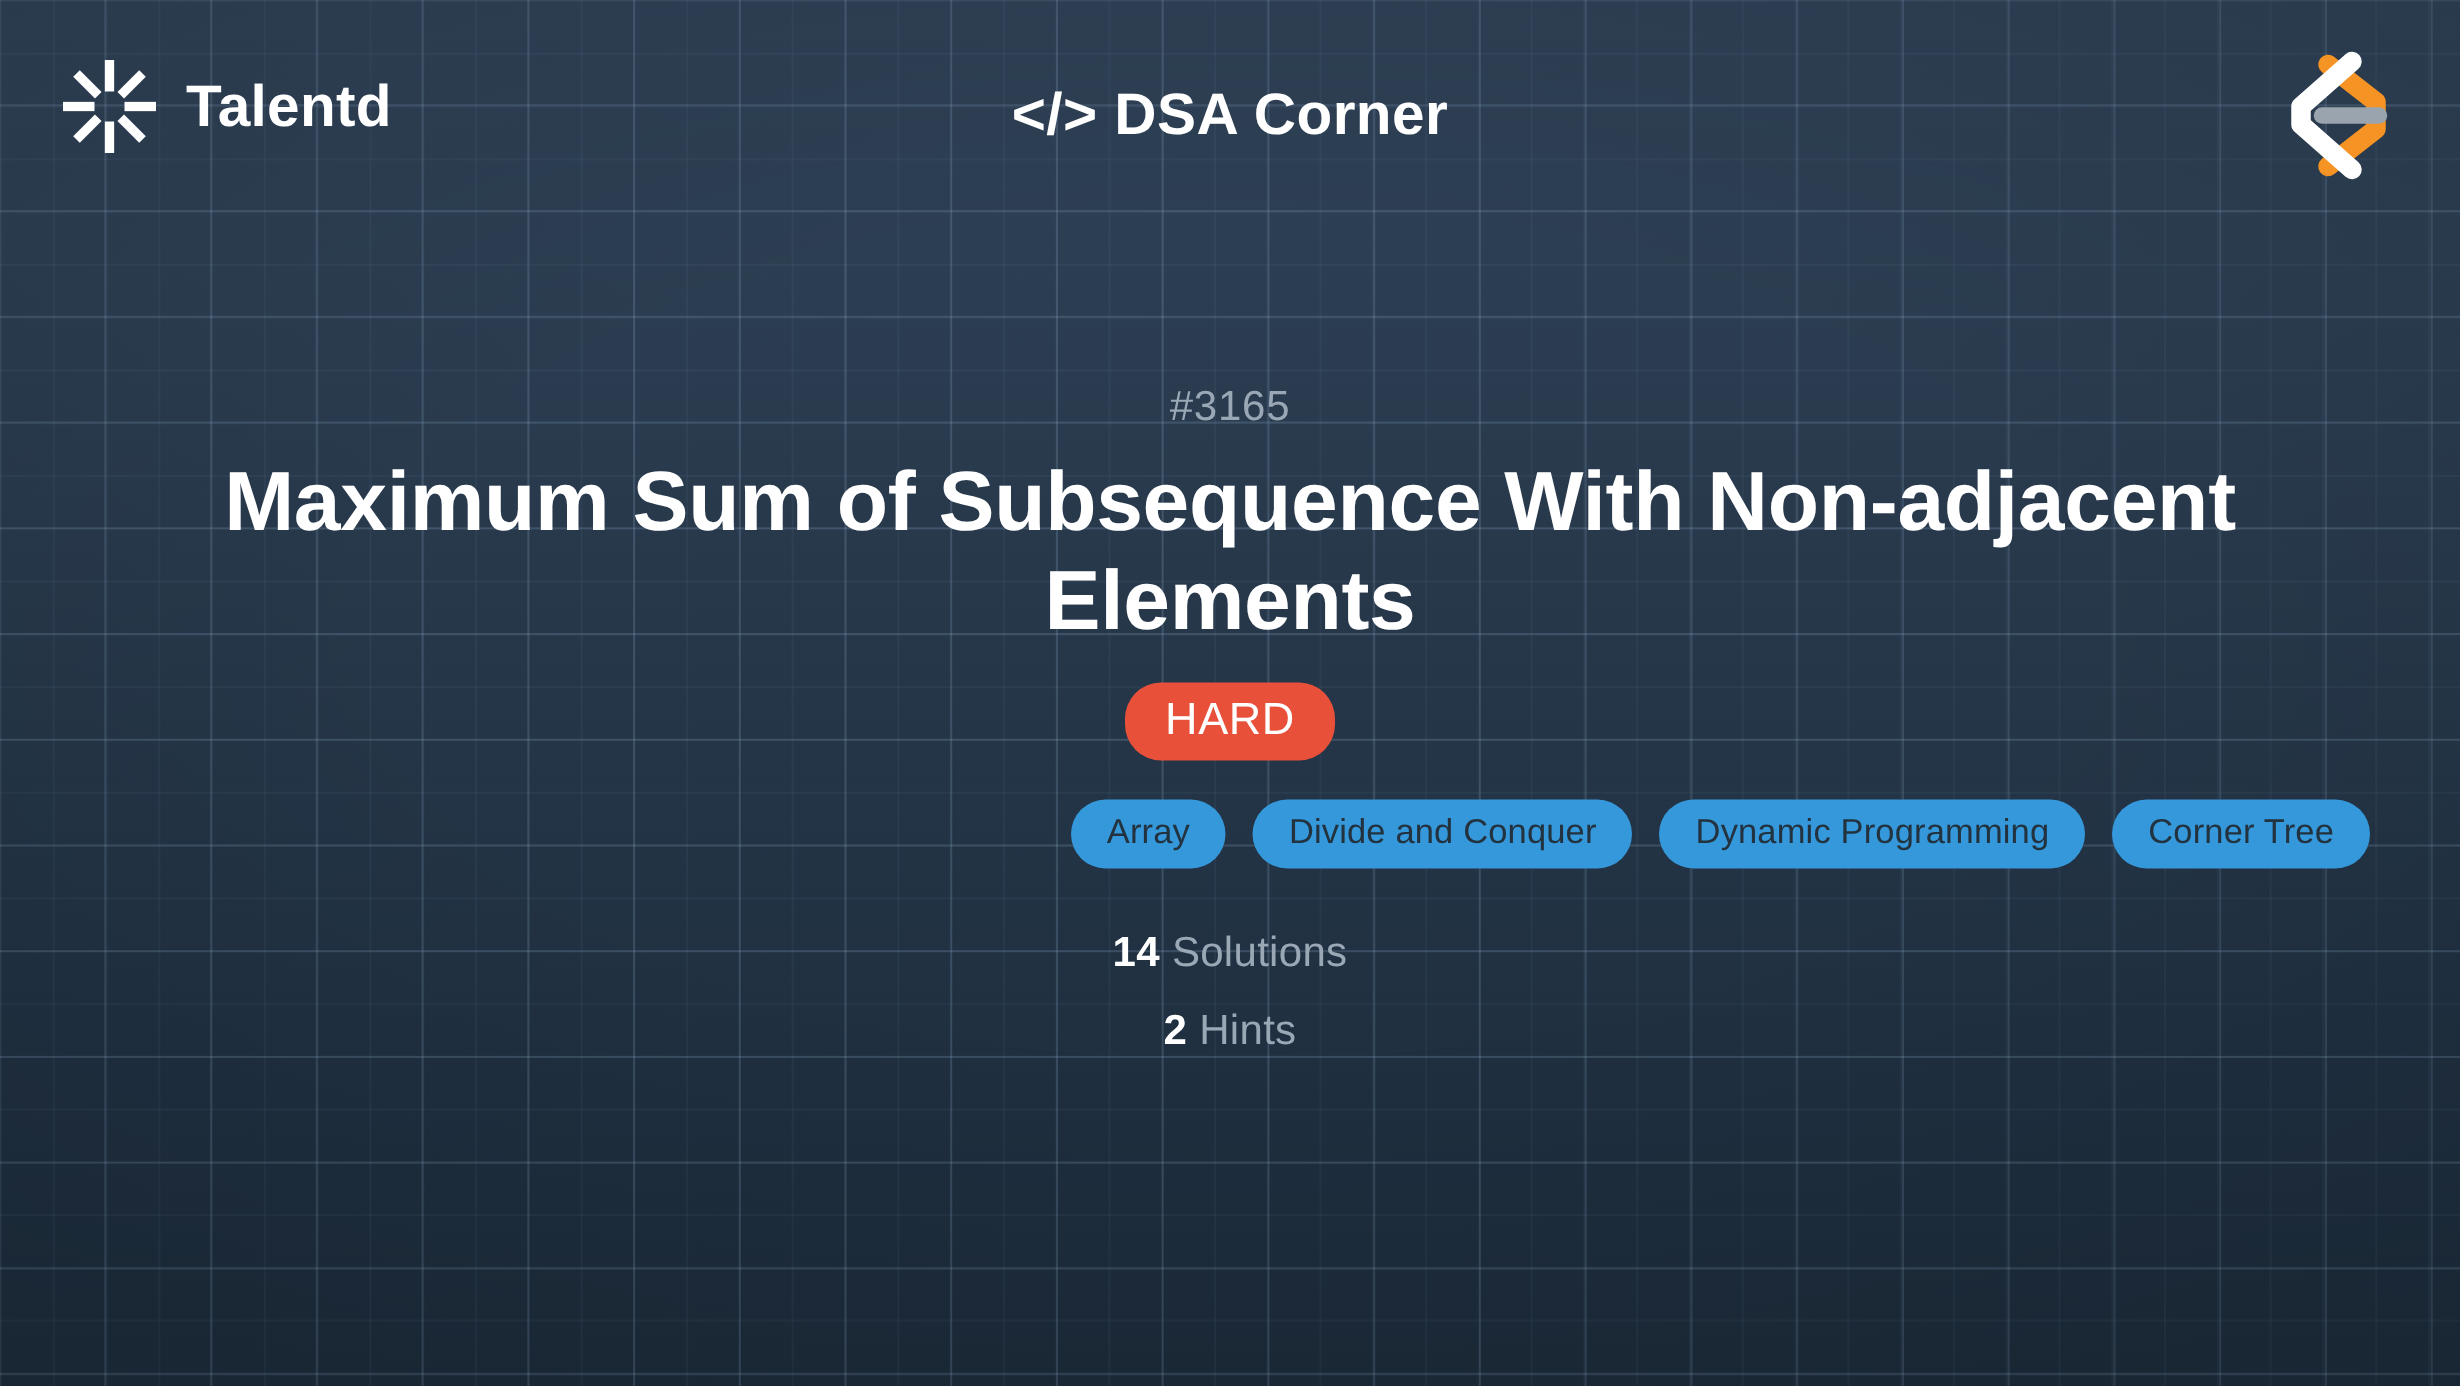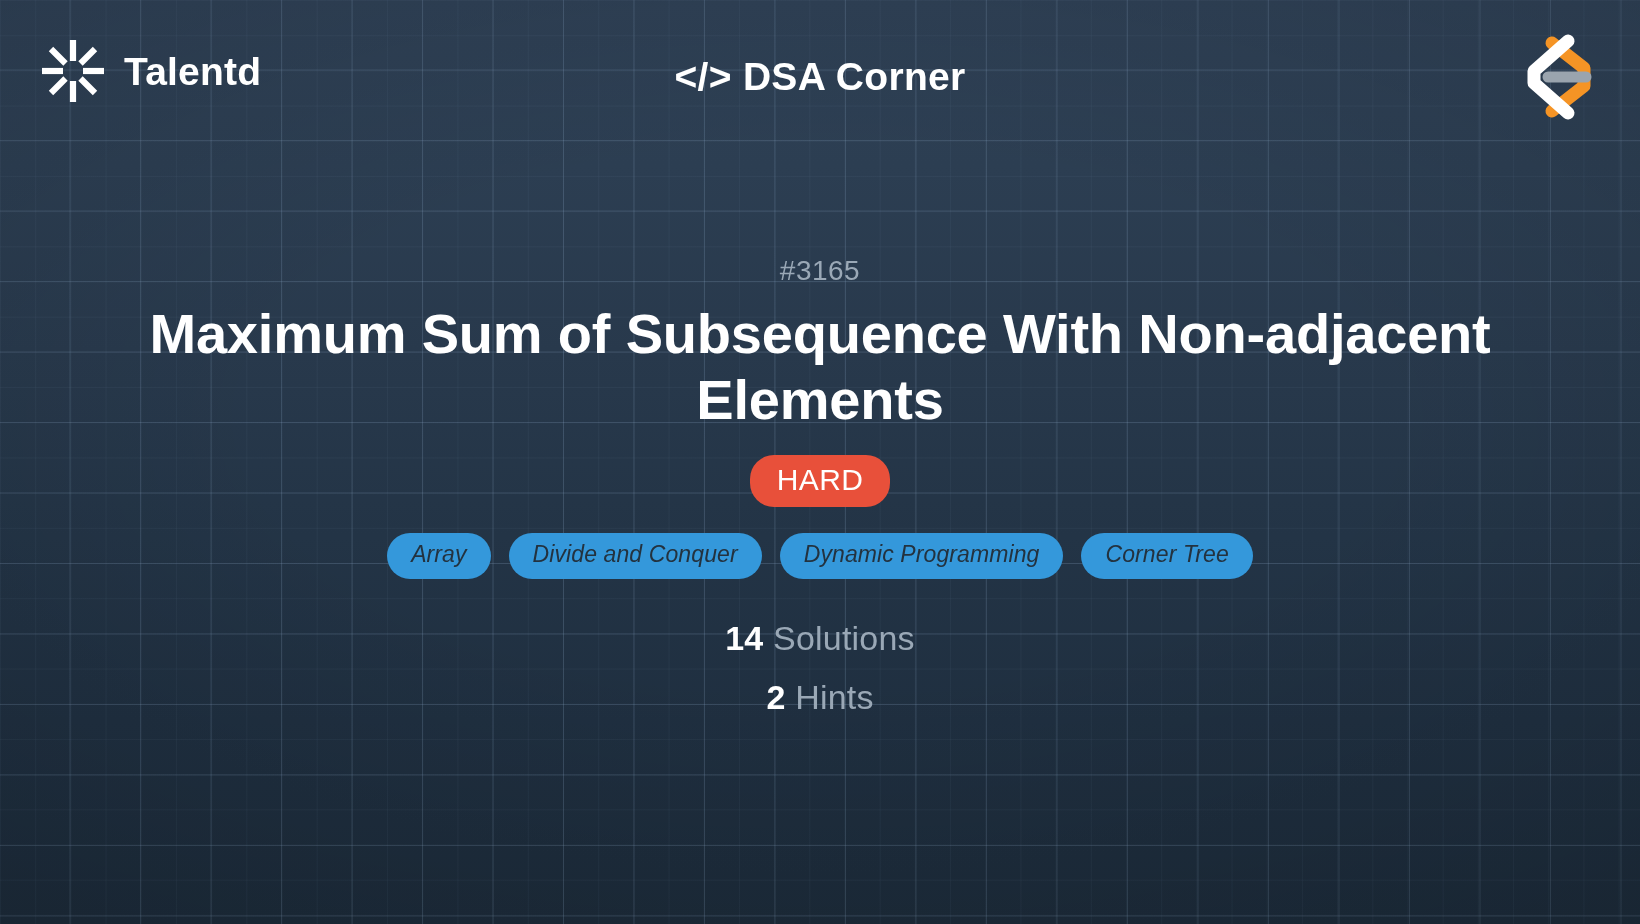--- a/index.html
+++ b/index.html
@@ -90,38 +90,37 @@
   .difficulty-badge{
     display:inline-block;
     background:#e8503a;
     color:#ffffff;
     font-size:30px; font-weight:400;
     padding:8px 27px 10px;
     border-radius:24px;
     letter-spacing:0.4px;
   }
   .tags-row{
-    display:flex; justify-content:center; align-items:center;
+    display:flex; justify-content:flex-end; align-items:center;
     gap:18px; flex-wrap:wrap;
     margin-bottom:40px;
     padding:0 60px;
-    font-style:italic;
   }
   .tag{
     background:#3498db;
     color:#23323f;
     font-size:23px; font-weight:400;
     padding:8px 24px 11px;
     border-radius:24px;
     white-space:nowrap;
     letter-spacing:0.1px;
   }
   .stats{ margin-top:4px; }
   .stat-line{
-    font-size:34px; color:#9aa8b6; font-weight:400;
+    font-size:28px; color:#9aa8b6; font-weight:400;
     margin-bottom:20px; letter-spacing:0.2px;
   }
   .stat-line .num{
     color:#ffffff; font-weight:700;
   }
 
   
   .footer-url{
     position:absolute; right:42px; bottom:28px;
     font-size:29px; color:#c2ccd6; font-weight:400;

